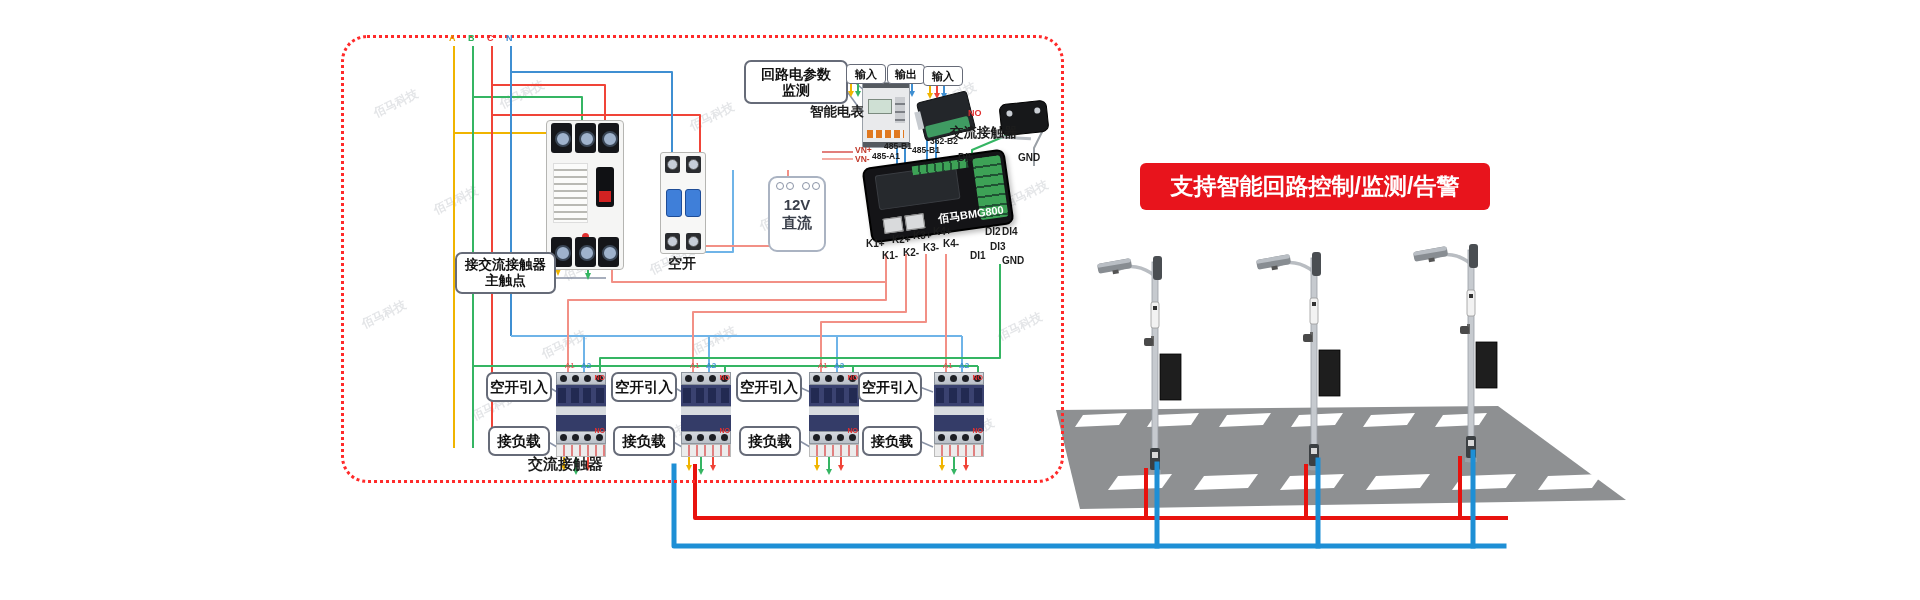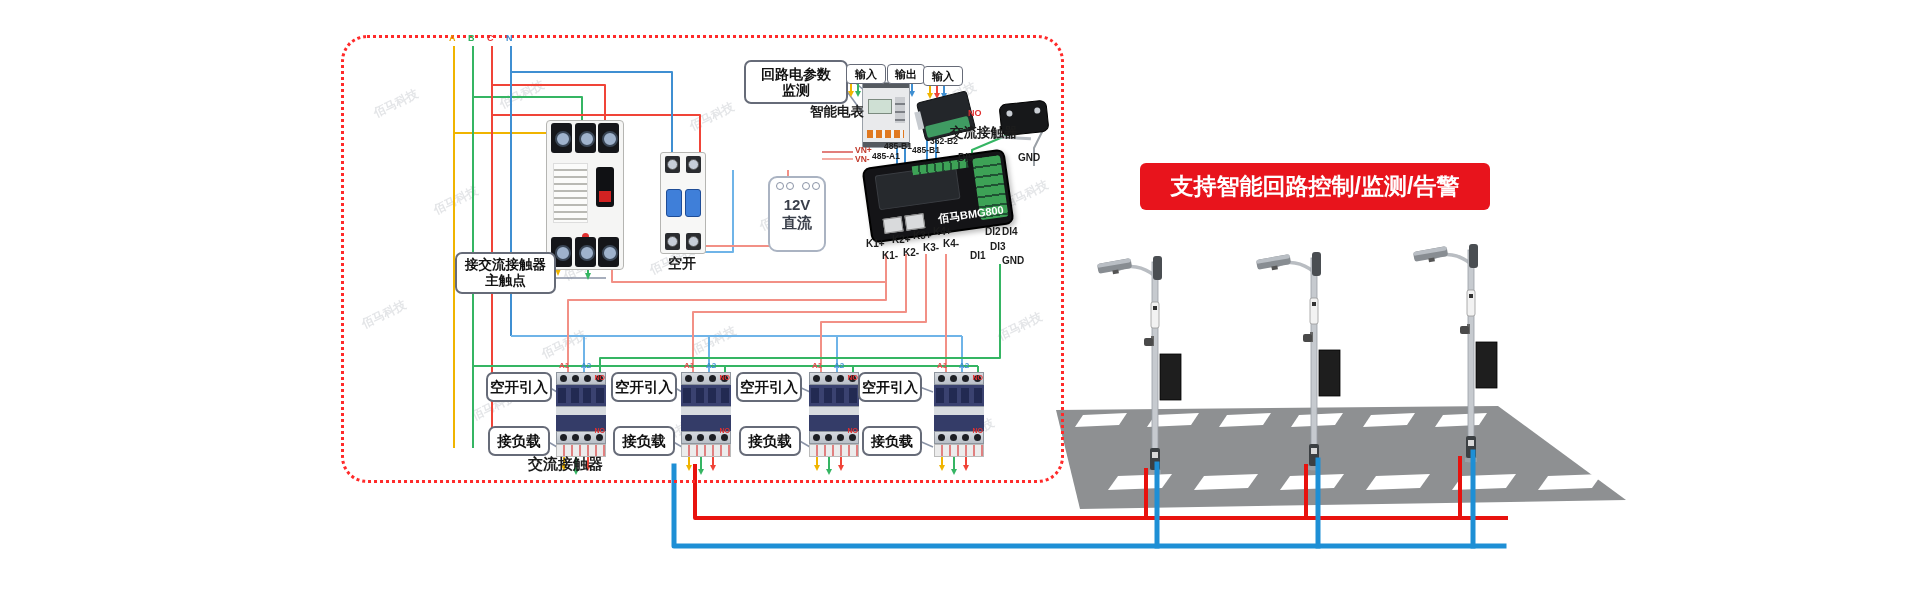--- a/index.html
+++ b/index.html
@@ -66,21 +66,21 @@
   .ctr{position:absolute;top:372px;width:50px;height:84px;z-index:4;}
   .ctr .t,.ctr .bt{height:11px;background:linear-gradient(#d7dbe0,#b9bfc7);border:1px solid #8e959e;
        display:flex;justify-content:space-around;align-items:center;}
   .ctr .t i,.ctr .bt i{width:7px;height:7px;border-radius:50%;background:#1d1f24;}
   .ctr .b1{height:21px;background:#3a4270;display:flex;justify-content:space-around;align-items:center;}
   .ctr .b1 i{width:8px;height:15px;background:#222a52;}
   .ctr .band{height:8px;background:#d8dce0;border-top:1px solid #9aa0a8;}
   .ctr .b2{height:16px;background:#343c68;}
   .ctr .foot{height:11px;background:#ececec;border:1px solid #bbb;
        background-image:repeating-linear-gradient(90deg,#ececec 0 6px,#e08080 6px 8px);}
-  .ctr .a1{position:absolute;top:-11px;left:3px;color:#e05050;font-size:8px;font-weight:bold;}
+  .ctr .a1{position:absolute;top:-11px;left:9px;color:#e05050;font-size:8px;font-weight:normal;}
   .ctr .a2{position:absolute;top:-11px;left:25px;color:#3f8fd2;font-size:8px;font-weight:bold;text-align:right;}
   .ctr .no1{position:absolute;top:2px;right:1px;color:#e03030;font-size:7px;font-weight:bold;}
   .ctr .no2{position:absolute;bottom:22px;right:1px;color:#e03030;font-size:7px;font-weight:bold;}
 </style>
 </head>
 <body>
 
 <div id="stage">
 
   <span class="wm" style="left:372px;top:95px">佰马科技</span>

